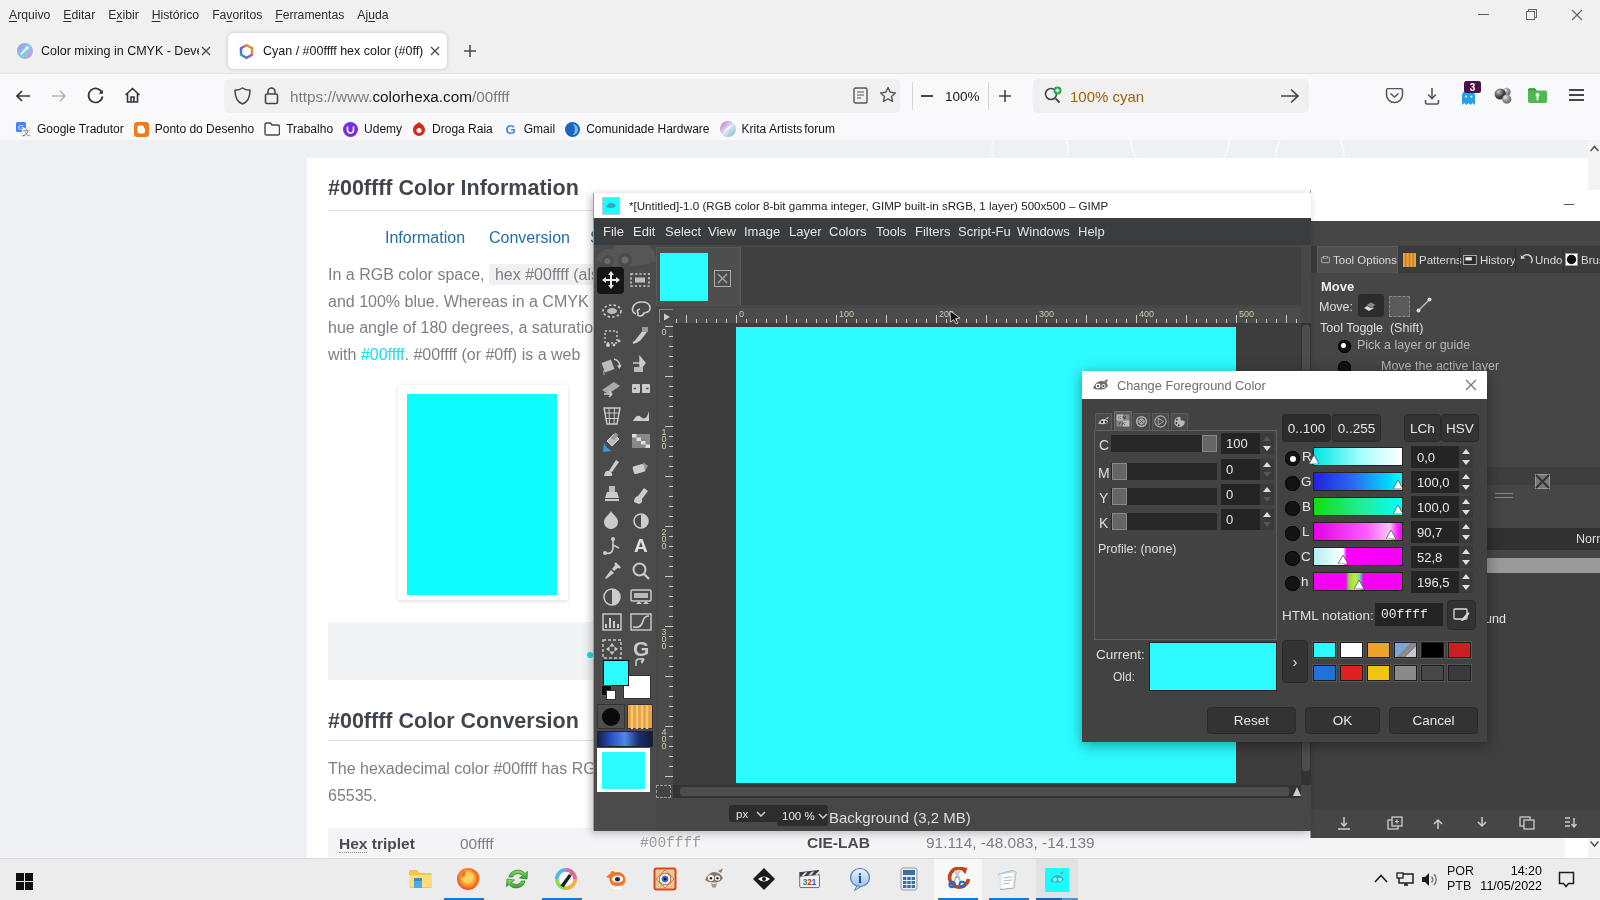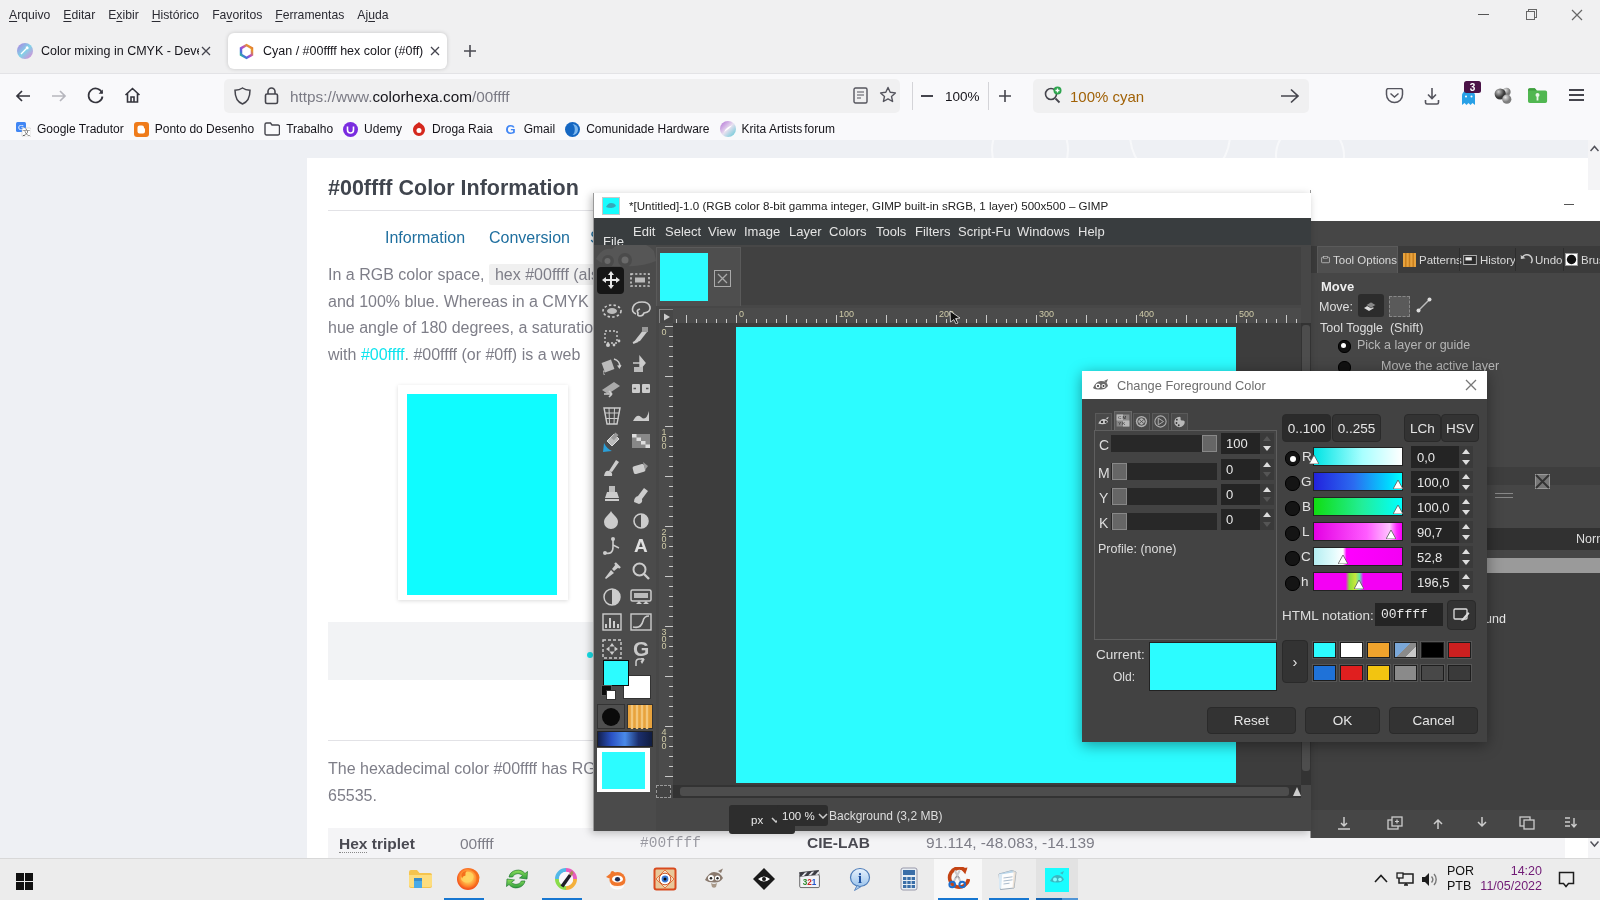--- a/index.html
+++ b/index.html
@@ -253,20 +253,21 @@
     <div class="abs plink" style="left:489px;top:89px;">Conversion</div>
     <div class="abs plink" style="left:590px;top:89px;">Schemes</div>
     <div class="abs ptext" style="left:328px;top:126px;white-space:nowrap;">In a RGB color space, <span class="pcode">hex #00ffff (also</span></div>
     <div class="abs ptext" style="left:328px;top:153px;white-space:nowrap;">and 100% blue. Whereas in a CMYK co</div>
     <div class="abs ptext" style="left:328px;top:179px;white-space:nowrap;">hue angle of 180 degrees, a saturation</div>
     <div class="abs ptext" style="left:328px;top:206px;white-space:nowrap;">with <span style="color:#0ee4ee">#00ffff</span>. #00ffff (or #0ff) is a web</div>
     <div class="abs" style="left:398px;top:245px;width:170px;height:215px;background:#fff;box-shadow:0 1px 4px rgba(0,0,0,.14);"></div>
     <div class="abs" style="left:407px;top:254px;width:150px;height:201px;background:#0ffcff;"></div>
     <div class="abs" style="left:328px;top:482px;width:1237px;height:58px;background:#f2f3f5;"></div>
     <div class="abs" style="left:587px;top:512px;width:6px;height:6px;border-radius:3px;background:#15e0e8;"></div>
+    <div class="abs ph1" style="left:328px;top:569px;">#00ffff Color Conversion</div>
     <div class="abs" style="left:328px;top:600px;width:1237px;height:1px;background:#e2e2e6;"></div>
     <div class="abs ptext" style="left:328px;top:620px;white-space:nowrap;">The hexadecimal color #00ffff has RG</div>
     <div class="abs ptext" style="left:328px;top:647px;white-space:nowrap;">65535.</div>
     <div class="abs" style="left:328px;top:688px;width:1237px;height:32px;background:#f4f4f6;"></div>
     <div class="abs" style="left:339px;top:695px;font-size:15.5px;color:#4a4a52;font-weight:bold;"><span style="border-bottom:1px dotted #888;">Hex</span> triplet</div>
     <div class="abs" style="left:460px;top:695px;font-size:15.5px;color:#7e7e88;">00ffff</div>
     <div class="abs" style="left:640px;top:695px;font-size:14.5px;color:#9a9aa2;font-family:'Liberation Mono',monospace;">#00ffff</div>
     <div class="abs" style="left:807px;top:694px;font-size:15.5px;color:#4a4a52;font-weight:bold;">CIE-LAB</div>
     <div class="abs" style="left:926px;top:694px;font-size:15.5px;color:#7e7e88;">91.114, -48.083, -14.139</div>
   </div>
@@ -371,21 +372,21 @@
   <div id="gimp" class="abs" style="left:593px;top:193px;width:717px;height:638px;background:#474747;border-left:1px solid #999;box-shadow:-2px 2px 8px rgba(0,0,0,.25);">
     <div class="abs gtitle flex" style="left:0;top:0;width:717px;height:25px;background:#fff;">
       <div style="width:16px;height:16px;background:#19fdff;margin-left:8px;border:1px solid #c8c8c8;position:relative;">
           <svg width="16" height="16" viewBox="0 0 16 16" style="opacity:.5">
             <path d="M3 9 q2-4 5-4 q4 0 5 3 q-2 2-5 2 q-3 0-5-1z" fill="#557"></path>
           </svg>
         </div>
       <span style="margin-left:9px;color:#222;">*[Untitled]-1.0 (RGB color 8-bit gamma integer, GIMP built-in sRGB, 1 layer) 500x500 – GIMP</span>
     </div>
     <div id="gmenu" class="abs" style="left:0;top:25px;width:717px;height:27px;background:#393d3f;color:#e4e4e4;font-size:13px;">
-      <span class="abs" style="left:9px;top:16px;">File</span>
+      <span class="abs" style="left:9px;top:6px;">File</span>
       <span class="abs" style="left:39px;top:6px;">Edit</span>
       <span class="abs" style="left:71px;top:6px;">Select</span>
       <span class="abs" style="left:114px;top:6px;">View</span>
       <span class="abs" style="left:150px;top:6px;">Image</span>
       <span class="abs" style="left:195px;top:6px;">Layer</span>
       <span class="abs" style="left:235px;top:6px;">Colors</span>
       <span class="abs" style="left:282px;top:6px;">Tools</span>
       <span class="abs" style="left:321px;top:6px;">Filters</span>
       <span class="abs" style="left:364px;top:6px;">Script-Fu</span>
       <span class="abs" style="left:423px;top:6px;">Windows</span>
@@ -603,27 +604,27 @@
     <div class="abs" style="left:708px;top:132px;width:8px;height:446px;background:#4d4d4d;border-radius:3px;"></div>
 
     <div class="abs" style="left:79px;top:592px;width:628px;height:13px;background:#333;"></div>
     <div class="abs" style="left:86px;top:594px;width:609px;height:9px;background:#4d4d4d;border-radius:3px;"></div>
     <div class="abs" style="left:62px;top:592px;width:15px;height:13px;border:1.5px dashed #999;background:#444;box-sizing:border-box;"></div>
     <svg class="abs" style="left:697px;top:592px" width="12" height="13" viewBox="0 0 12 13">
         <path d="M6 2 L10 11 L2 11z" fill="#ccc"></path>
       </svg>
 
     <div class="abs" style="left:62px;top:605px;width:655px;height:33px;background:#474747;"></div>
-    <div class="abs flex gbox" style="left:135px;top:612px;width:44px;height:29px;border-radius:3px;background:#2d2d2d;font-size:11.5px;padding-left:22px;">px<svg style="margin-left:8px" width="10" height="6" viewBox="0 0 10 6">
+    <div class="abs flex gbox" style="left:135px;top:612px;width:44px;height:17px;border-radius:3px;background:#2d2d2d;font-size:11.5px;padding-left:7px;">px<svg style="margin-left:8px" width="10" height="6" viewBox="0 0 10 6">
           <path d="M1 1 L5 5 L9 1" stroke="#ccc" stroke-width="1.5" fill="none"></path>
         </svg></div>
     <div class="abs flex gbox" style="left:183px;top:612px;width:46px;height:21px;border-radius:3px;background:#2d2d2d;font-size:11.5px;padding-left:5px;">100 %<svg style="margin-left:3px" width="10" height="6" viewBox="0 0 10 6">
           <path d="M1 1 L5 5 L9 1" stroke="#ccc" stroke-width="1.5" fill="none"></path>
         </svg></div>
-    <div class="abs gtext" style="left:235px;top:616px;font-size:12px;">Background (3,2 MB)</div>
+    <div class="abs gtext" style="left:235px;top:616px;font-size:15px;">Background (3,2 MB)</div>
 
     <svg class="abs" style="left:355px;top:117px" width="12" height="14" viewBox="0 0 12 14">
         <path d="M1 1 L11 8 L6.5 8.6 L9 13 L7 14 L4.8 9.6 L1.5 12z" fill="#111" stroke="#fff" stroke-width=".7"></path>
       </svg>
   </div>
   <div id="dialog" class="abs" style="left:1082px;top:371px;width:405px;height:371px;background:#424242;box-shadow:0 3px 14px rgba(0,0,0,.4);">
     <div class="abs flex" style="left:0;top:0;width:405px;height:28px;background:#fff;">
       <svg style="margin-left:9px" width="18" height="15" viewBox="0 0 18 15">
           <path d="M2 10 q3-7 8-7 q6 0 7 5 q-3 4-8 3.5 q-5 0-7-1.5z" fill="#6b6b6b"></path>
           <circle cx="7" cy="8" r="2.4" fill="#fff"></circle>
@@ -980,18 +981,18 @@
     <svg class="abs" style="left:1396px;top:13px" width="18" height="16" viewBox="0 0 18 16">
         <rect x="3" y="2" width="14" height="9" fill="none" stroke="#1d1d1d" stroke-width="1.5"></rect>
         <path d="M8 13 h4 M10 11 v2" stroke="#1d1d1d" stroke-width="1.5"></path>
         <rect x="1" y="1" width="6" height="5" fill="#ececec" stroke="#1d1d1d" stroke-width="1.3"></rect>
       </svg>
     <svg class="abs" style="left:1421px;top:13px" width="17" height="15" viewBox="0 0 17 15">
         <path d="M1 5 h3 l4-4 v13 l-4-4 h-3z" fill="#1d1d1d"></path>
         <path d="M10.5 4.5 a4.5 4.5 0 0 1 0 6 M13 2 a8 8 0 0 1 0 11" fill="none" stroke="#777" stroke-width="1.4"></path>
       </svg>
     <div class="abs" style="left:1447px;top:5px;font-size:12.5px;color:#111;line-height:15px;">POR<br>PTB</div>
-    <div class="abs" style="left:1480px;top:5px;width:62px;font-size:12.5px;color:#701a75;line-height:15px;text-align:right;">14:20<br>11/05/2022</div>
+    <div class="abs" style="left:1480px;top:5px;width:62px;font-size:12.5px;color:#000000;line-height:15px;text-align:right;">14:20<br>11/05/2022</div>
     <svg class="abs" style="left:1558px;top:12px" width="17" height="17" viewBox="0 0 17 17">
         <path d="M1.5 1.5 h14 v11 h-5 l-2.5 3 -2.5-3 h-4z" fill="none" stroke="#1d1d1d" stroke-width="1.5"></path>
       </svg>
   </div>
 </div>
 
 </body></html>

